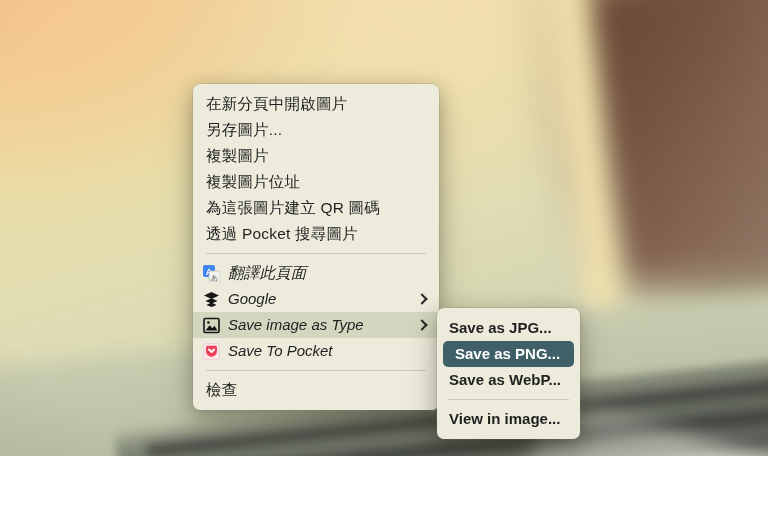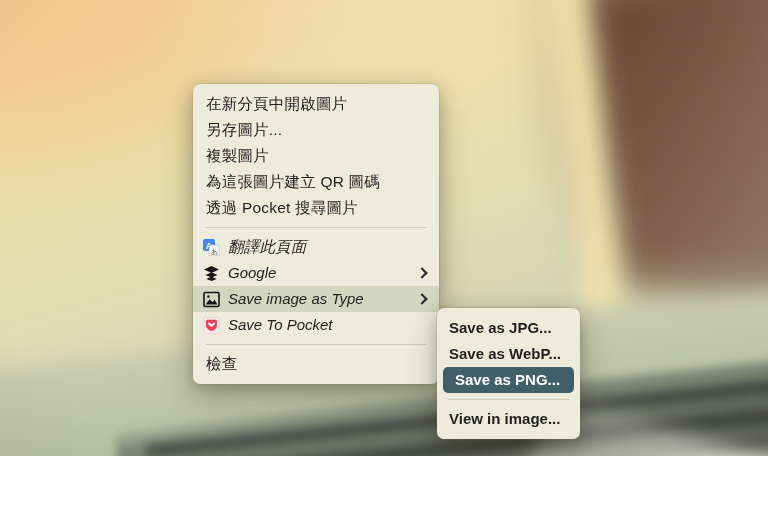--- a/index.html
+++ b/index.html
@@ -244,20 +244,23 @@
     <div class="mi cjk">
       <span class="label">在新分頁中開啟圖片</span>
     </div>
     <div class="mi cjk">
       <span class="label">另存圖片...</span>
     </div>
     <div class="mi cjk">
       <span class="label">複製圖片</span>
     </div>
     <div class="mi cjk">
+      <span class="label">複製圖片位址</span>
+    </div>
+    <div class="mi cjk">
       <span class="label">為這張圖片建立 QR 圖碼</span>
     </div>
     <div class="mi cjk">
       <span class="label">透過 Pocket 搜尋圖片</span>
     </div>
 
     <div class="sep"></div>
 
     <div class="mi cjk with-icon">
       <span class="ico">
@@ -310,26 +313,26 @@
 
     <div class="mi cjk">
       <span class="label">檢查</span>
     </div>
   </div>
 
   <div class="menu" id="submenu">
     <div class="mi">
       <span class="label">Save as JPG...</span>
     </div>
+    <div class="mi hover-strong">
+      <span class="label">Save as PNG...</span>
+    </div>
     <div class="mi">
       <span class="label">Save as WebP...</span>
     </div>
-    <div class="mi hover-strong">
-      <span class="label">Save as PNG...</span>
-    </div>
 
     <div class="sep"></div>
 
     <div class="mi">
       <span class="label">View in image...</span>
     </div>
   </div>
 
 </div>
 

